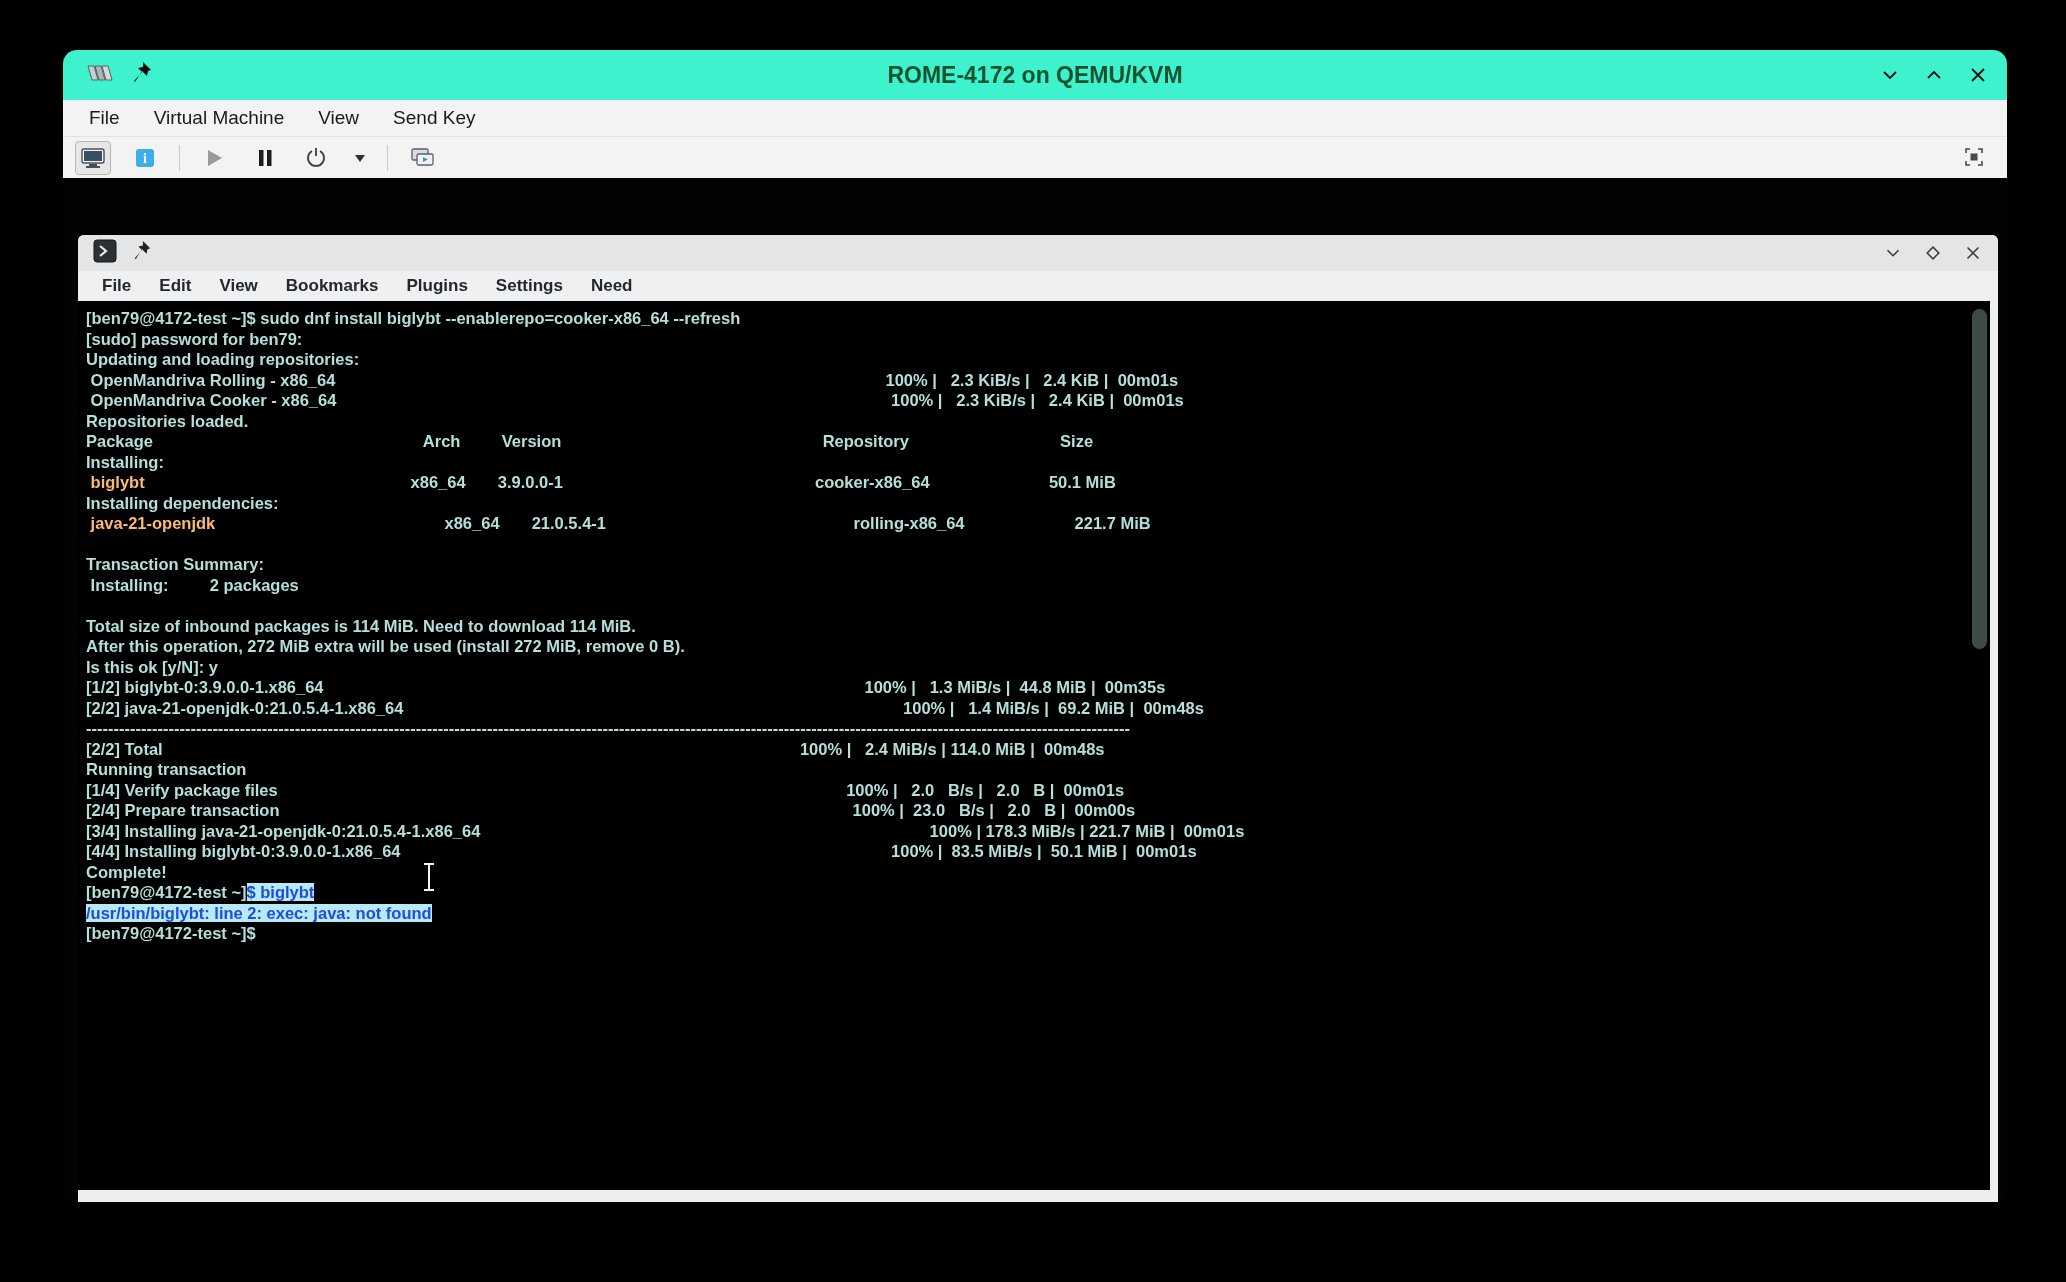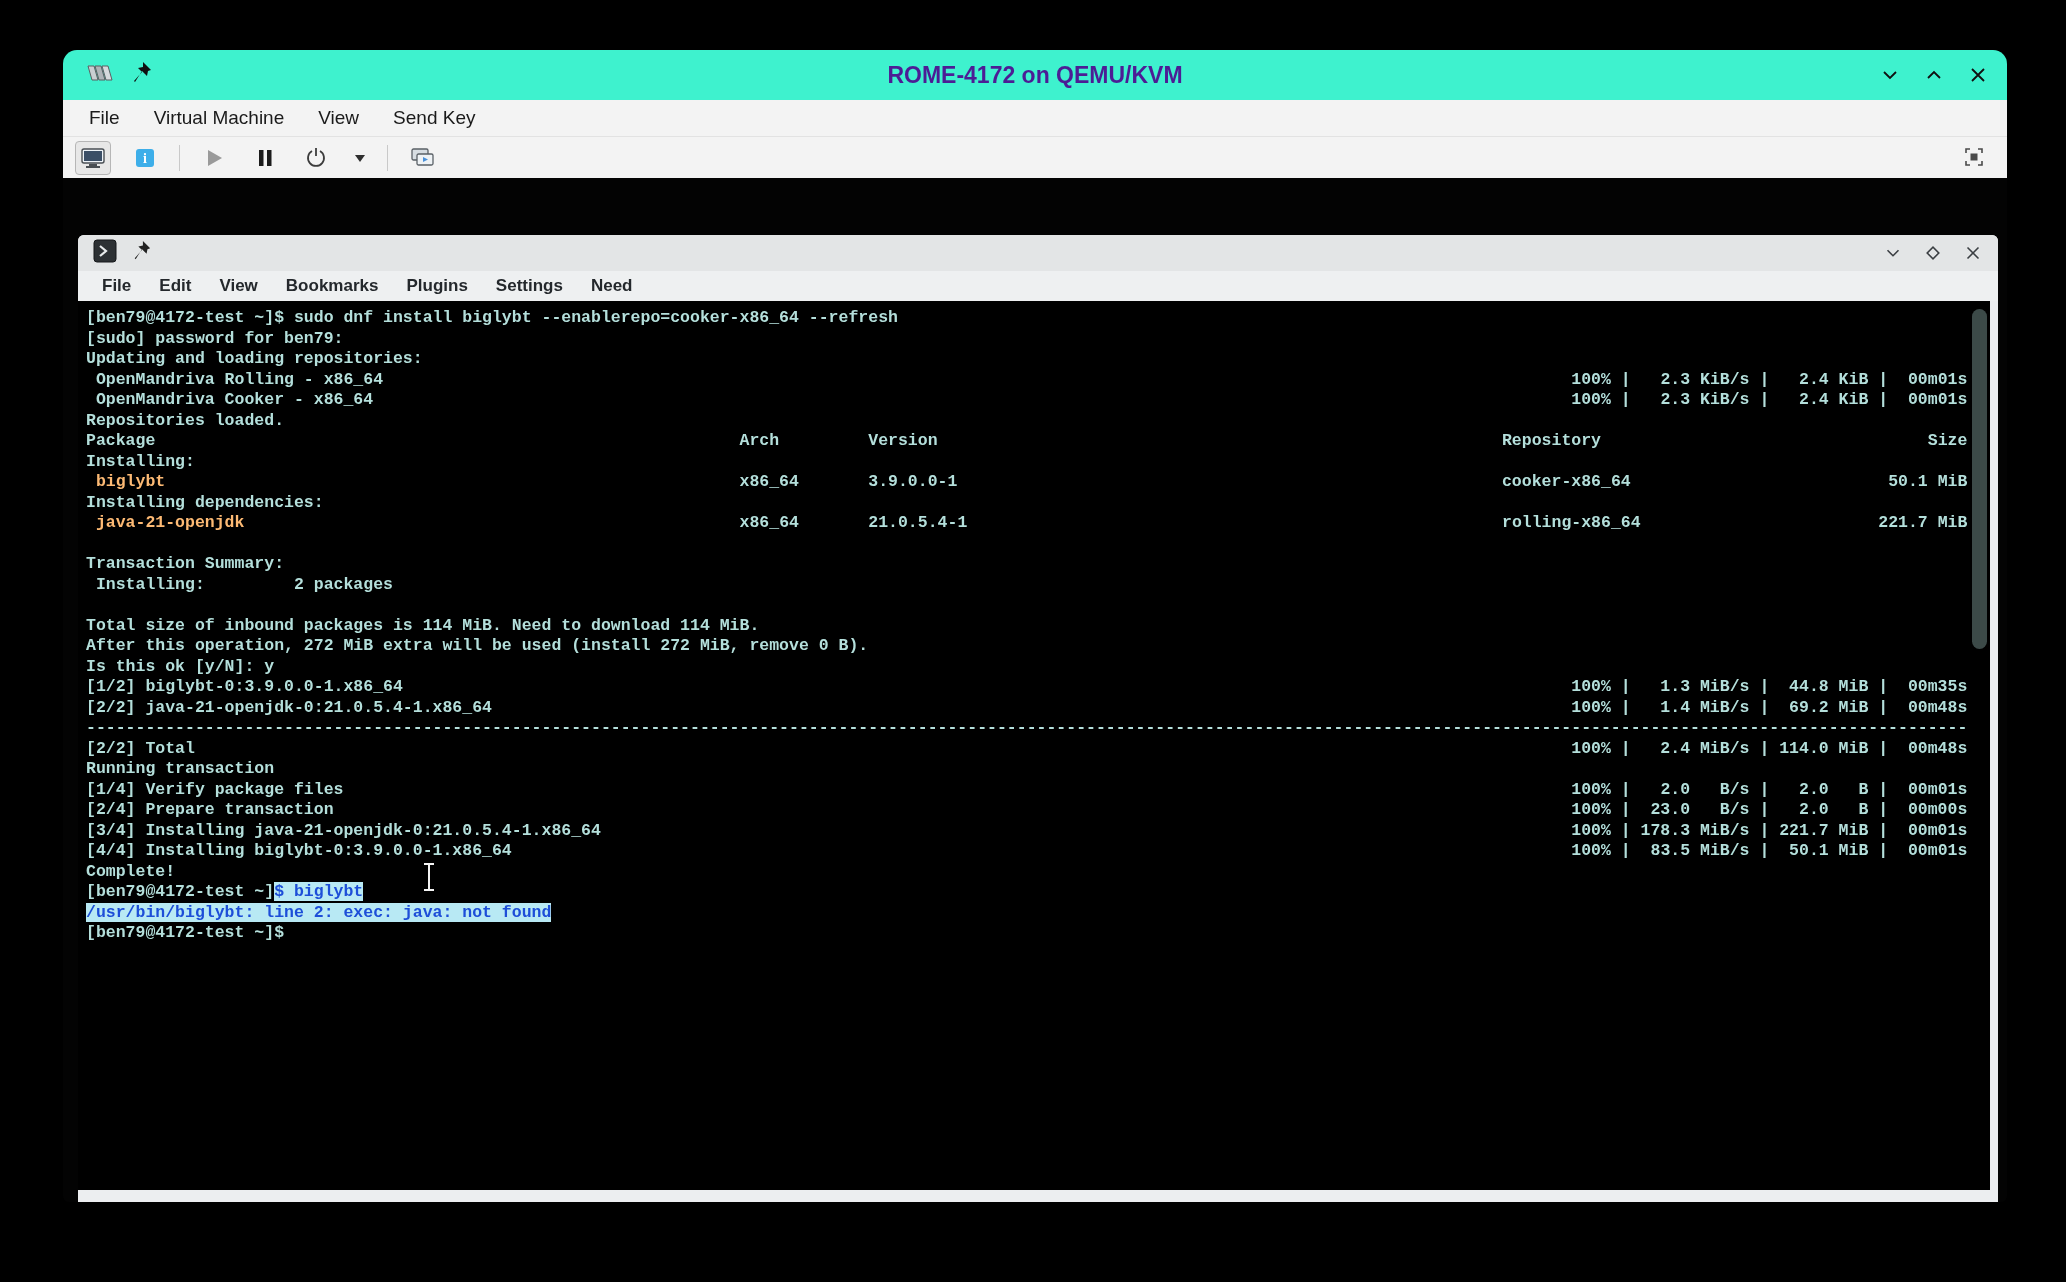--- a/index.html
+++ b/index.html
@@ -4,21 +4,21 @@
 <style>
   html,body{margin:0;padding:0;background:#000;width:2066px;height:1282px;overflow:hidden;
     font-family:"Liberation Sans",sans-serif;}
   .page{position:absolute;inset:0;width:2066px;height:1282px;background:#000;}
 
   
   .vm-window{position:absolute;left:63px;top:50px;width:1944px;height:1152px;
     border-radius:14px 14px 6px 6px;overflow:hidden;background:#050505;}
   .vm-titlebar{position:relative;height:50px;background:#3ef2ce;display:flex;align-items:center;}
   .vm-titlebar .left-icons{display:flex;align-items:center;gap:16px;padding-left:22px;}
-  .vm-title{position:absolute;left:0;right:0;text-align:center;font-size:23px;font-weight:bold;color:#4c1d95;}
+  .vm-title{position:absolute;left:0;right:0;text-align:center;font-size:23px;font-weight:bold;color:#14532d;}
   .win-buttons{position:absolute;right:16px;top:0;height:100%;display:flex;align-items:center;gap:18px;}
   .win-btn{width:26px;height:26px;display:flex;align-items:center;justify-content:center;cursor:default;}
 
   .vm-menubar{height:36px;background:#f3f3f3;display:flex;align-items:center;gap:34px;
     padding-left:26px;border-bottom:1px solid #e2e2e2;}
   .vm-menubar .menu-item{font-size:19px;color:#1a1a1a;}
   .vm-toolbar{height:41px;background:#f3f3f3;display:flex;align-items:center;gap:17px;padding-left:12px;position:relative;}
   .tb-btn{display:flex;align-items:center;justify-content:center;width:34px;height:32px;}
   .tb-btn.selected{background:#e7e7e7;border:1px solid #b6b6b6;border-radius:4px;}
   .tb-sep{width:1px;height:26px;background:#c9c9c9;}
@@ -30,21 +30,21 @@
   .konsole{position:absolute;left:15px;top:57px;width:1920px;height:1017px;background:#eceef0;border-radius:6px 6px 0 0;}
   .k-titlebar{position:relative;height:36px;background:#e3e5e6;display:flex;align-items:center;border-radius:6px 6px 0 0;}
   .k-titlebar .left-icons{display:flex;align-items:center;gap:14px;padding-left:14px;}
   .k-title{position:absolute;left:0;right:0;text-align:center;font-size:19px;font-weight:bold;color:#30343a;}
   .k-winbtns{position:absolute;right:12px;top:0;height:100%;display:flex;align-items:center;gap:14px;}
   .k-menubar{height:30px;background:#eef0f1;display:flex;align-items:center;gap:28px;padding-left:24px;}
   .k-menubar .menu-item{font-size:17px;font-weight:600;color:#24282c;}
 
   .k-term{position:absolute;left:0;top:66px;width:1912px;height:889px;background:#000;}
   .term-pre{position:absolute;left:8px;top:7px;white-space:pre;
-    font-family:Liberation Mono, monospace;font-size:16.5px;font-weight:bold;color:#b4dfdb;}
+    font-family:Liberation Sans, sans-serif;font-size:16.5px;font-weight:bold;color:#b4dfdb;}
   .tline{height:20.5px;line-height:20.5px;}
   .t-g{color:#fdba74;}
   .t-sel{background:#b8e9f4;color:#1d4ed8;}
   .scrollbar-thumb{position:absolute;right:3px;top:8px;width:15px;height:340px;border-radius:8px;background:#3c4a48;}
 
   .mouse-cursor{position:absolute;left:428px;top:862px;z-index:50;}
 </style>
 </head>
 <body>
 

